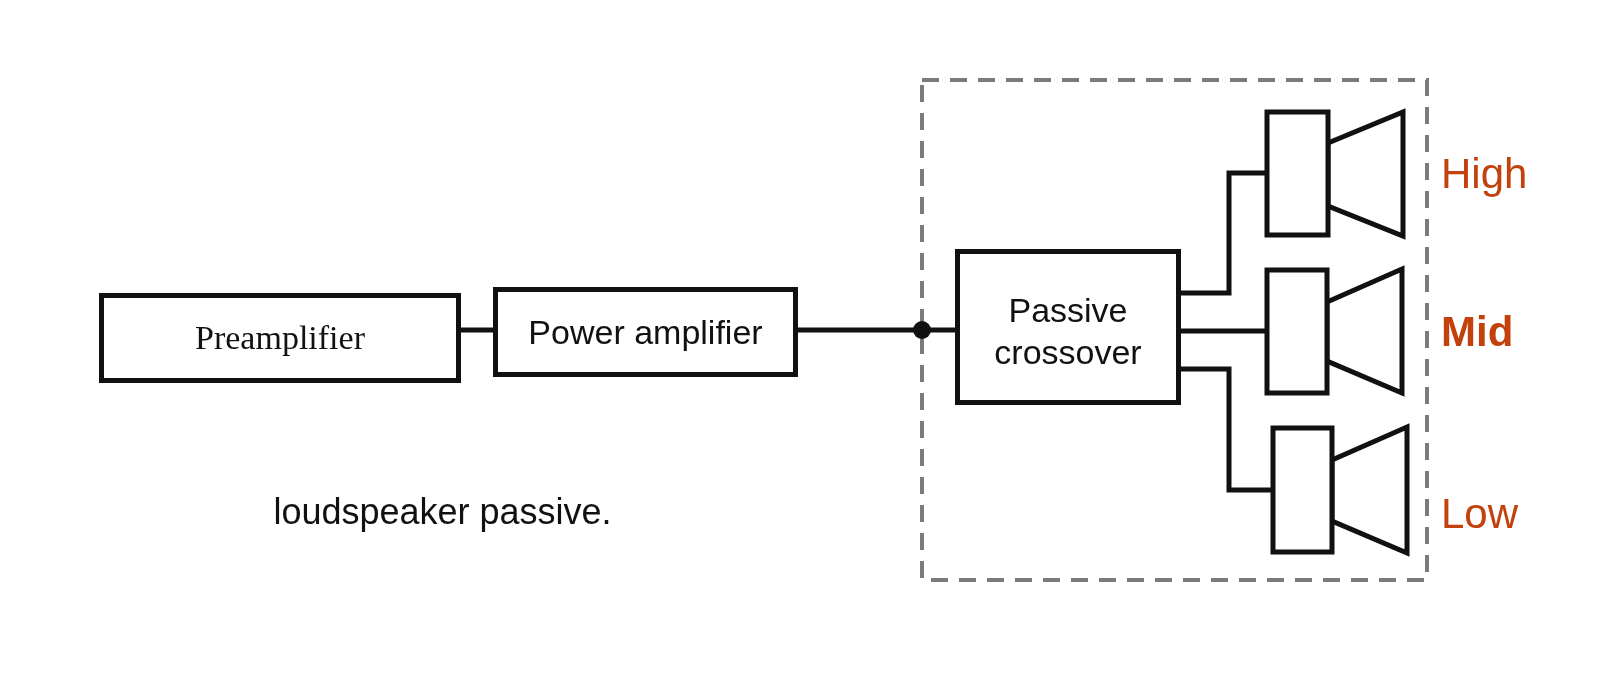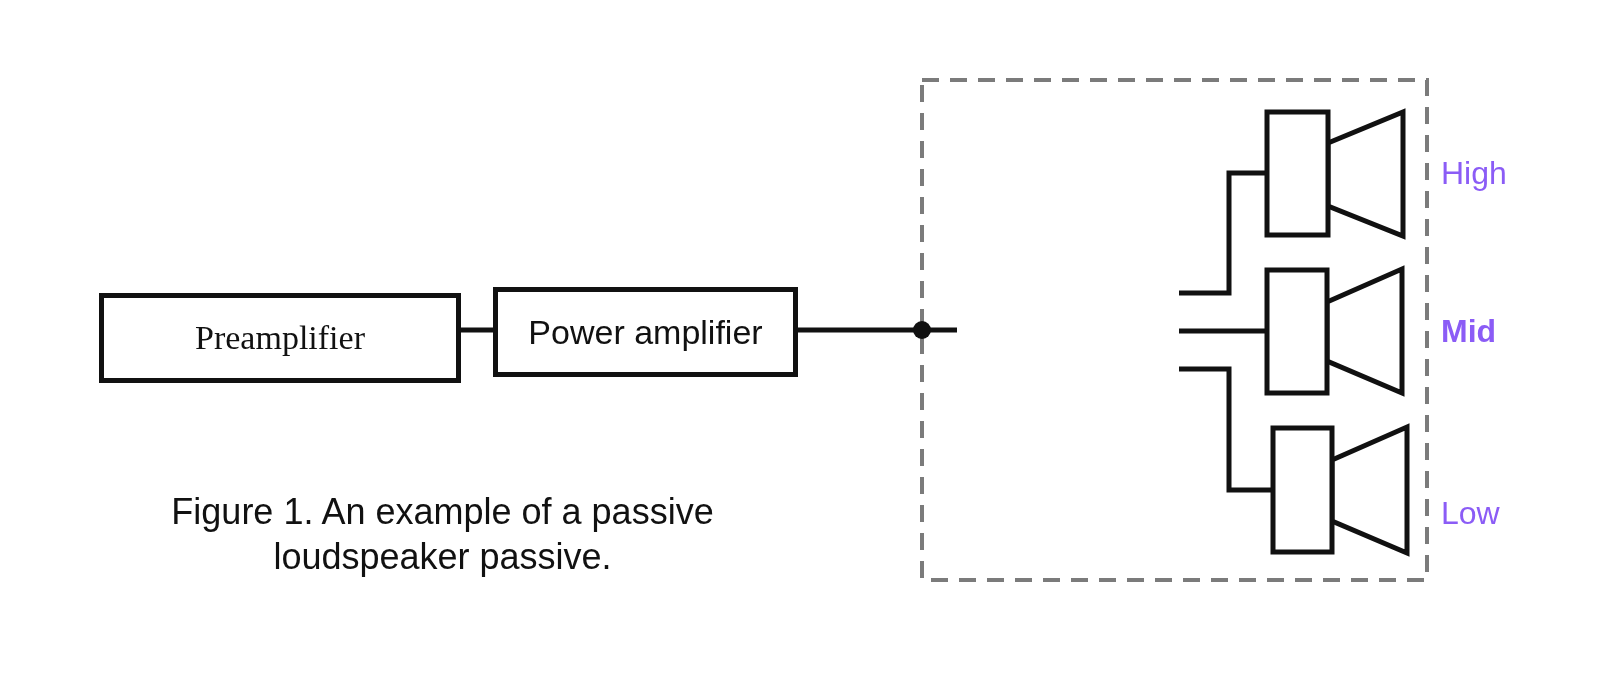--- a/index.html
+++ b/index.html
@@ -31,23 +31,23 @@
     color: #111111;
   }
   #preamp-box  { left:  99px; top: 293px; width: 362px; height: 90px; font-family: Liberation Serif, serif; }
   #poweramp-box{ left: 493px; top: 287px; width: 305px; height: 90px; }
   #crossover-box{
     left: 955px; top: 249px; width: 226px; height: 156px;
     flex-direction: column; padding-top: 8px;
   }
   .spk-label {
     position: absolute;
-    font-size: 32px;
+    font-size: 42px;
     line-height: 33px;
-    color: #8b5cf6;
+    color: #c2410c;
     white-space: nowrap;
   }
   #label-high { left: 1441px; top: 157px; }
   #label-mid  { left: 1441px; top: 315px; font-weight: bold; }
   #label-low  { left: 1441px; top: 497px; }
   #caption {
     position: absolute;
     left: 170px; top: 489px; width: 545px;
     text-align: center;
     font-size: 36px;
@@ -90,23 +90,26 @@
   </svg>
 
   <div class="box" id="preamp-box">
     <span>Preamplifier</span>
   </div>
 
   <div class="box" id="poweramp-box">
     <span>Power amplifier</span>
   </div>
 
+  <div class="box" id="crossover-box">
+    <span>Passive</span>
+    <span>crossover</span>
+  </div>
 
   <span class="spk-label" id="label-high">High</span>
   <span class="spk-label" id="label-mid">Mid</span>
   <span class="spk-label" id="label-low">Low</span>
 
   <div id="caption">
-    <div>Figure 1. An example of a passive</div>
     <div>loudspeaker passive.</div>
   </div>
 
 </div>
 
 </body></html>

